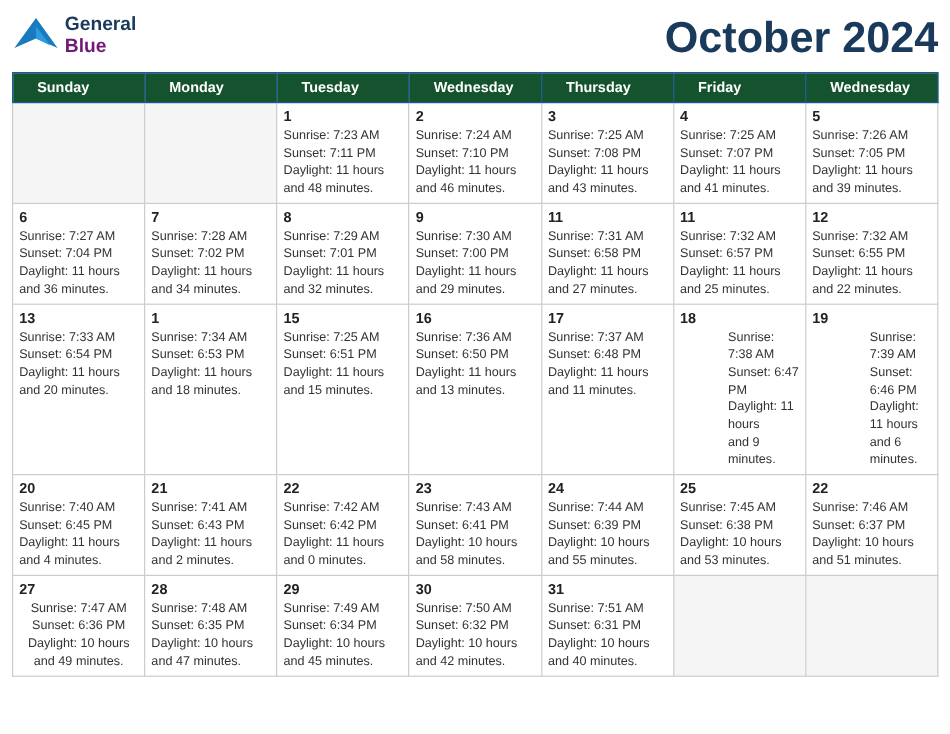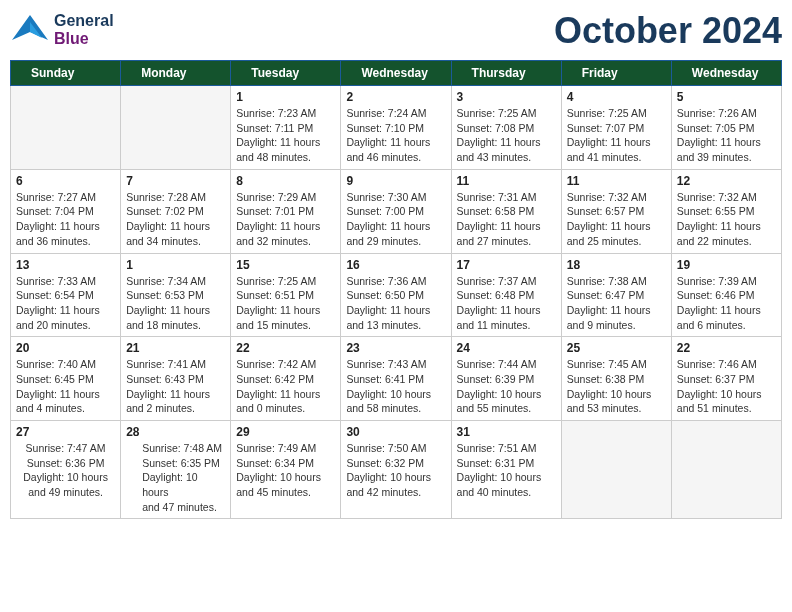--- a/index.html
+++ b/index.html
@@ -245,28 +245,28 @@
         </td>
         <td>
           <div class="day-num">17</div>
           <div class="day-info" style="white-space: pre-line;">Sunrise: 7:37 AM
 Sunset: 6:48 PM
 Daylight: 11 hours
 and 11 minutes.</div>
         </td>
         <td>
           <div class="day-num">18</div>
-          <div class="day-info" style="white-space: pre-line;">Sunrise: 7:38 AM
+          <div class="day-info" style="white-space: pre-line; margin-left: 40px;">Sunrise: 7:38 AM
 Sunset: 6:47 PM
 Daylight: 11 hours
 and 9 minutes.</div>
         </td>
         <td>
           <div class="day-num">19</div>
-          <div class="day-info" style="white-space: pre-line;">Sunrise: 7:39 AM
+          <div class="day-info" style="white-space: pre-line; margin-left: 48px;">Sunrise: 7:39 AM
 Sunset: 6:46 PM
 Daylight: 11 hours
 and 6 minutes.</div>
         </td>
       </tr>
       <tr>
         <td>
           <div class="day-num">20</div>
           <div class="day-info" style="white-space: pre-line;">Sunrise: 7:40 AM
 Sunset: 6:45 PM
@@ -319,21 +319,21 @@
       <tr>
         <td>
           <div class="day-num">27</div>
           <div class="day-info" style="white-space: pre-line; text-align: center;">Sunrise: 7:47 AM
 Sunset: 6:36 PM
 Daylight: 10 hours
 and 49 minutes.</div>
         </td>
         <td>
           <div class="day-num">28</div>
-          <div class="day-info" style="white-space: pre-line; margin-left: 16px;">Sunrise: 7:48 AM
+          <div class="day-info" style="white-space: pre-line;">Sunrise: 7:48 AM
 Sunset: 6:35 PM
 Daylight: 10 hours
 and 47 minutes.</div>
         </td>
         <td>
           <div class="day-num">29</div>
           <div class="day-info" style="white-space: pre-line;">Sunrise: 7:49 AM
 Sunset: 6:34 PM
 Daylight: 10 hours
 and 45 minutes.</div>

